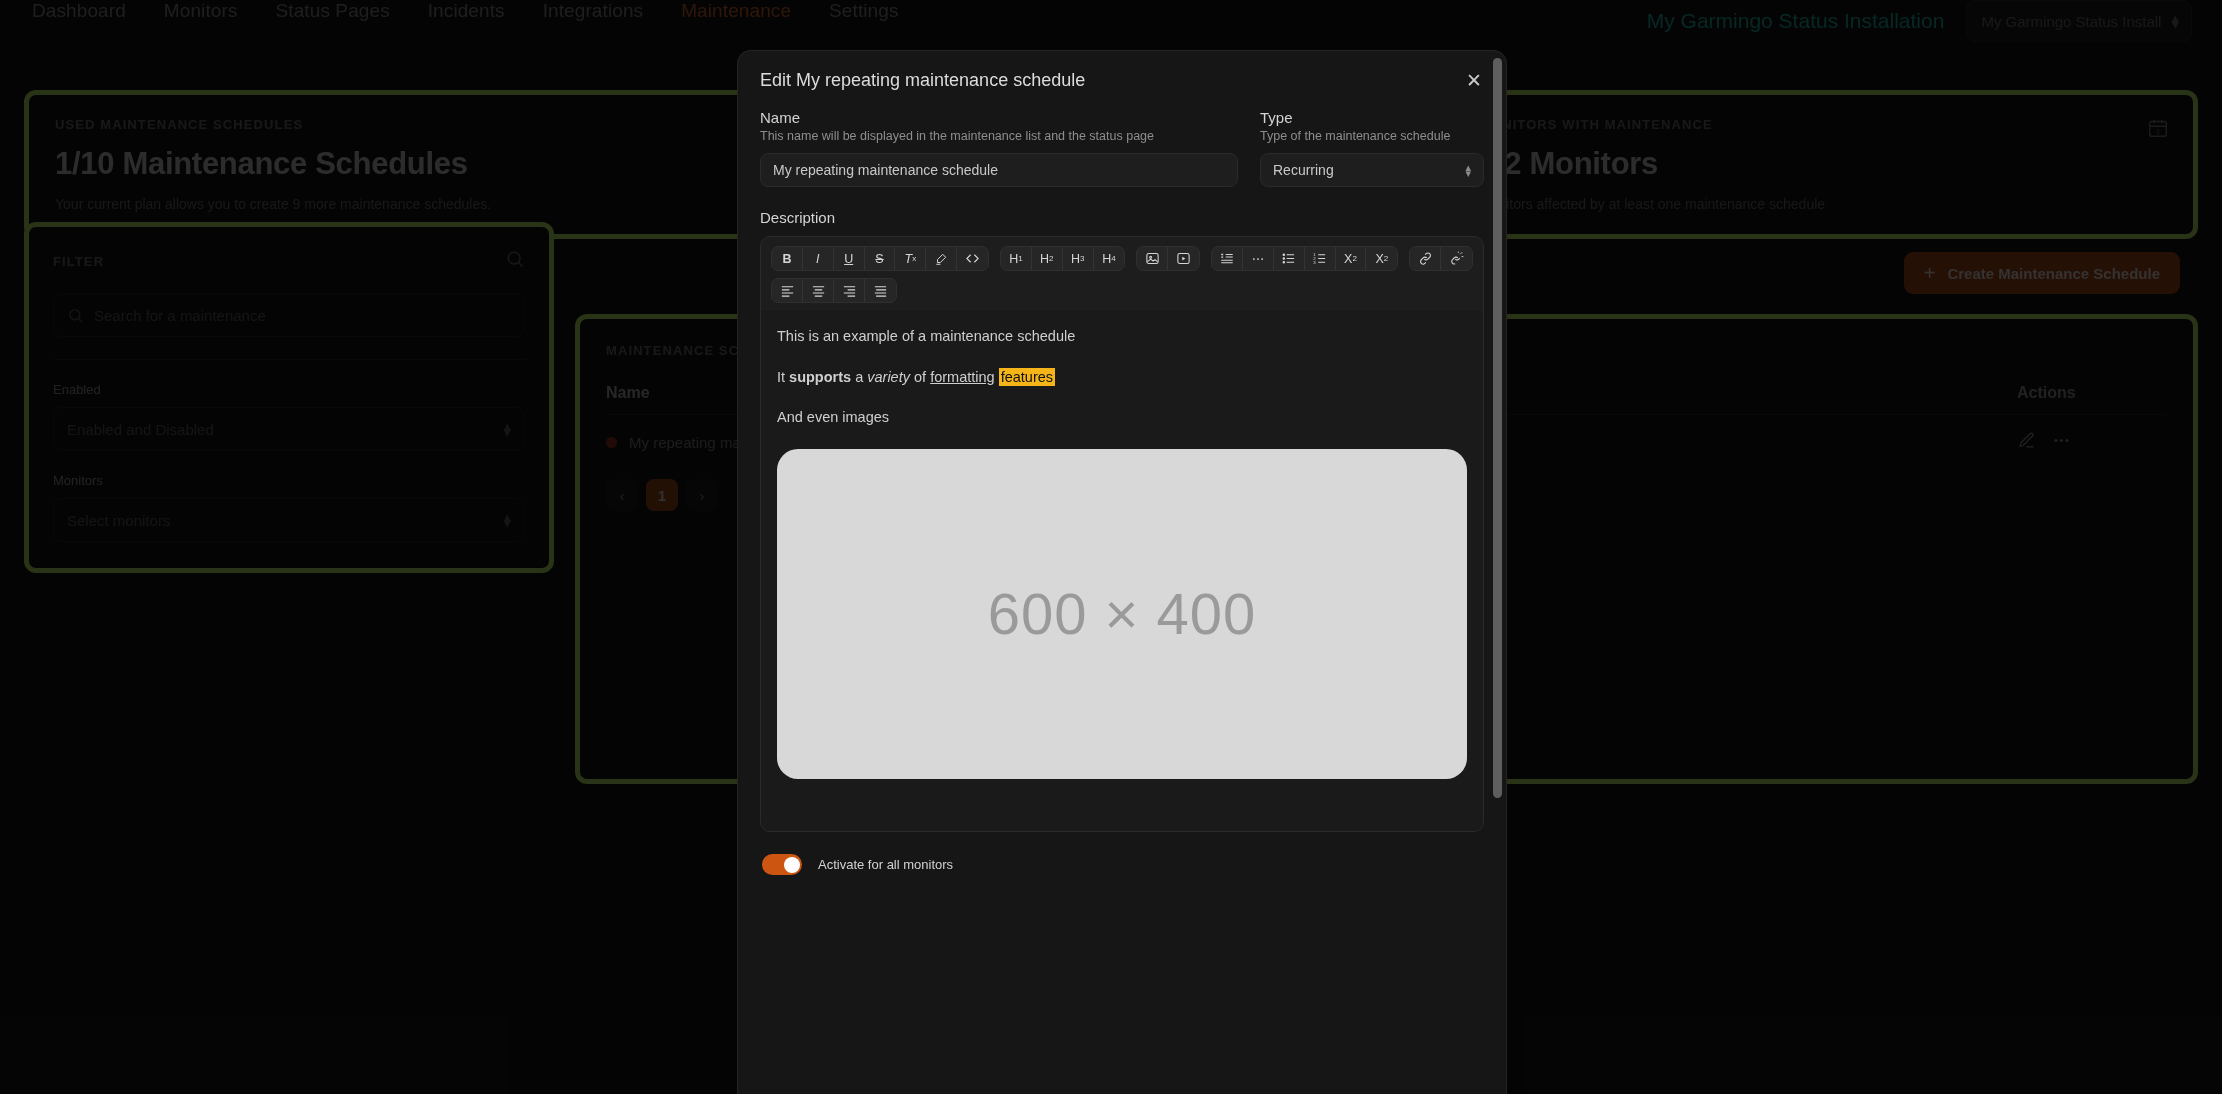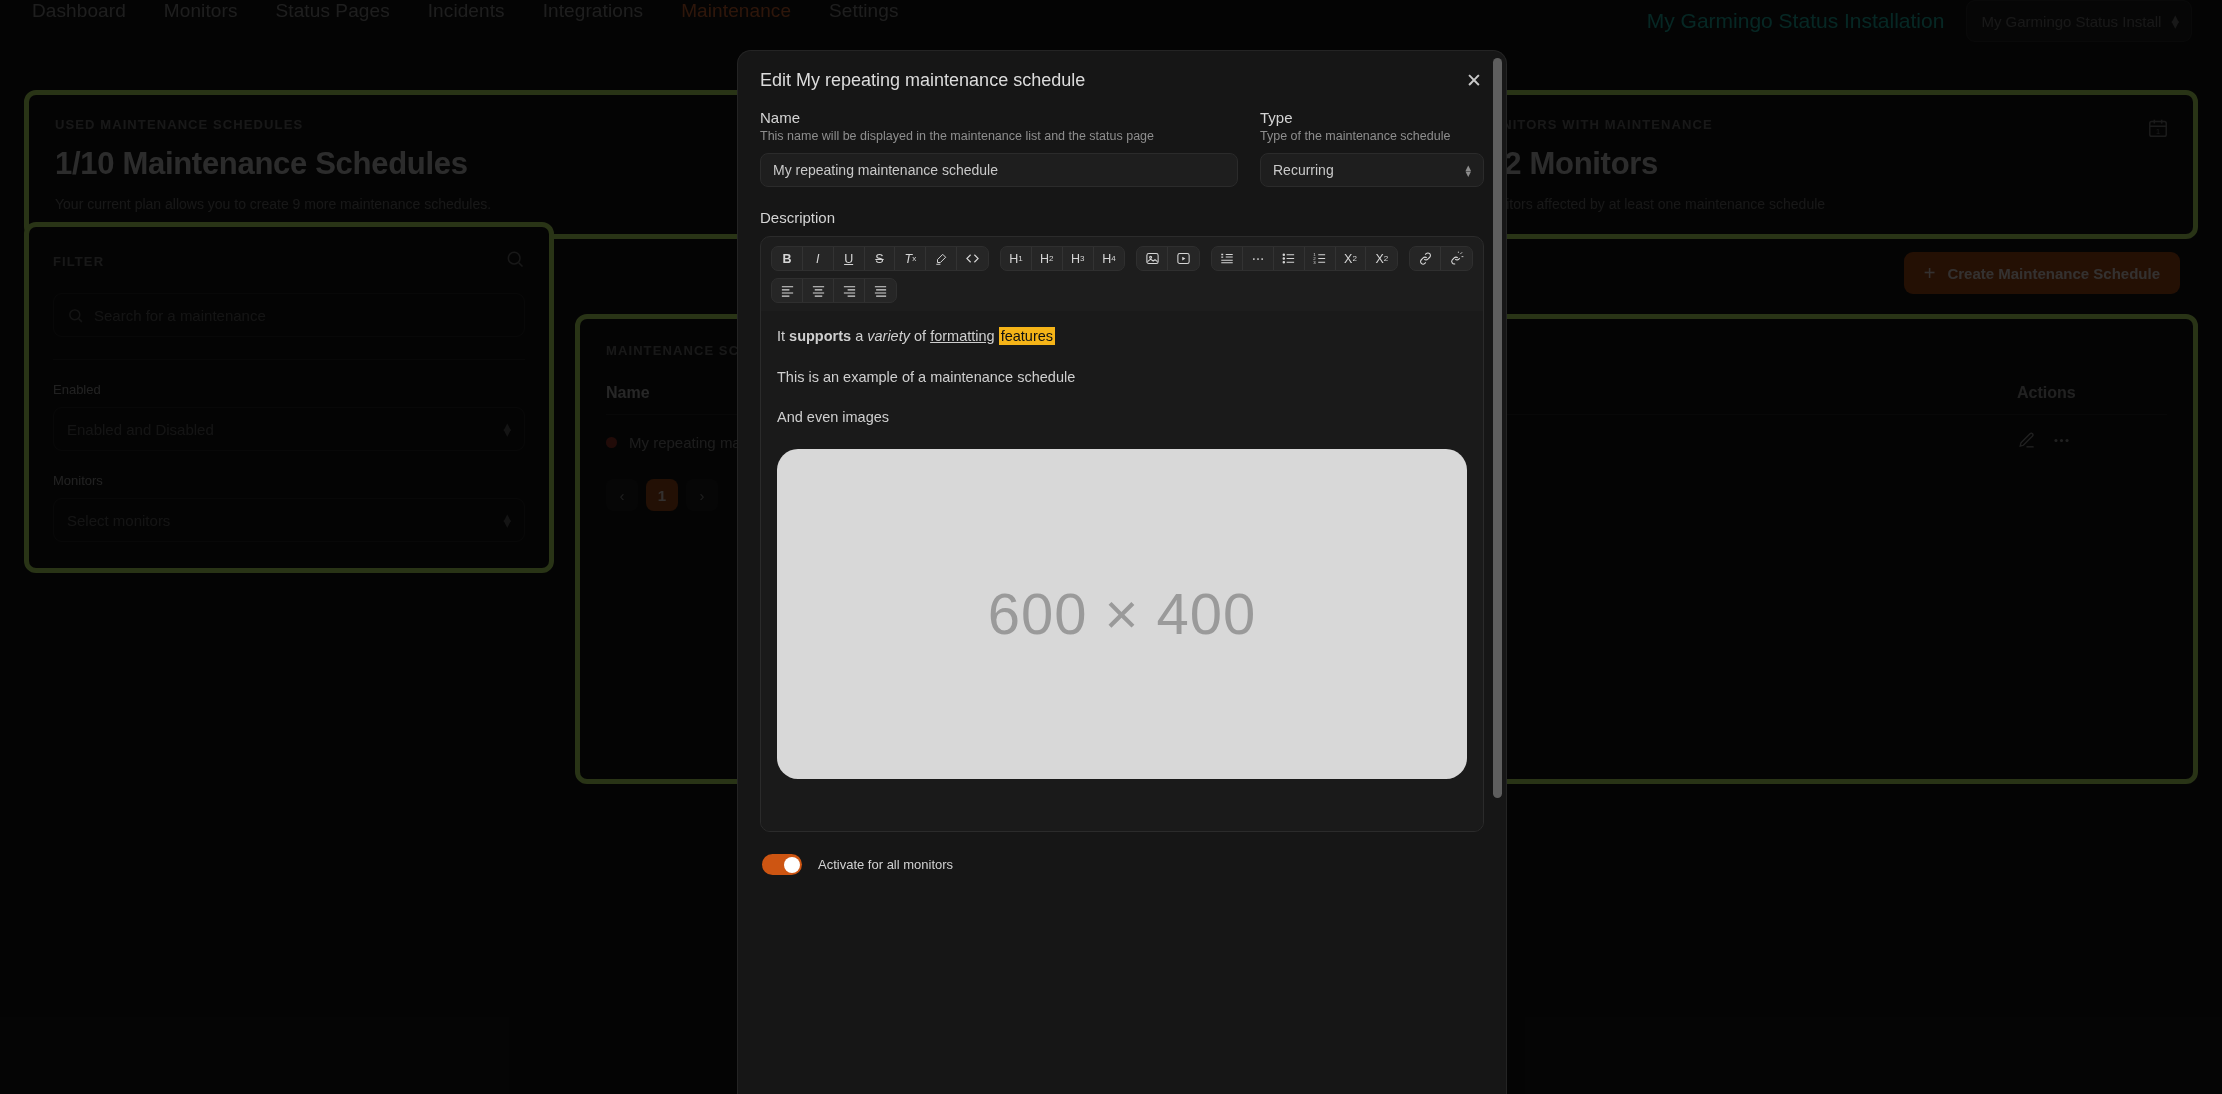--- a/index.html
+++ b/index.html
@@ -486,22 +486,22 @@
               <div class="tb-btn">
                 <svg width="15" height="13" viewBox="0 0 24 20" fill="none" stroke="currentColor" stroke-width="1.9">
                     <path d="M3 4h18M5 9h16M3 14h18M5 19h16"></path>
                   </svg>
               </div>
             </div>
           </div>
         </div>
 
         <div class="ed-content">
+          <div class="ed-p">This is an example of a maintenance schedule</div>
           <div class="ed-p"><span>It </span><b>supports</b><span> a </span><i>variety</i><span> of </span><u>formatting</u><span> </span><span class="hl">features</span></div>
-          <div class="ed-p">This is an example of a maintenance schedule</div>
           <div class="ed-p">And even images</div>
           <div class="ed-img">600 × 400</div>
         </div>
       </div>
     </div>
 
     <div class="toggle-row">
       <div class="toggle"></div>
       <div class="toggle-label">Activate for all monitors</div>
     </div>

